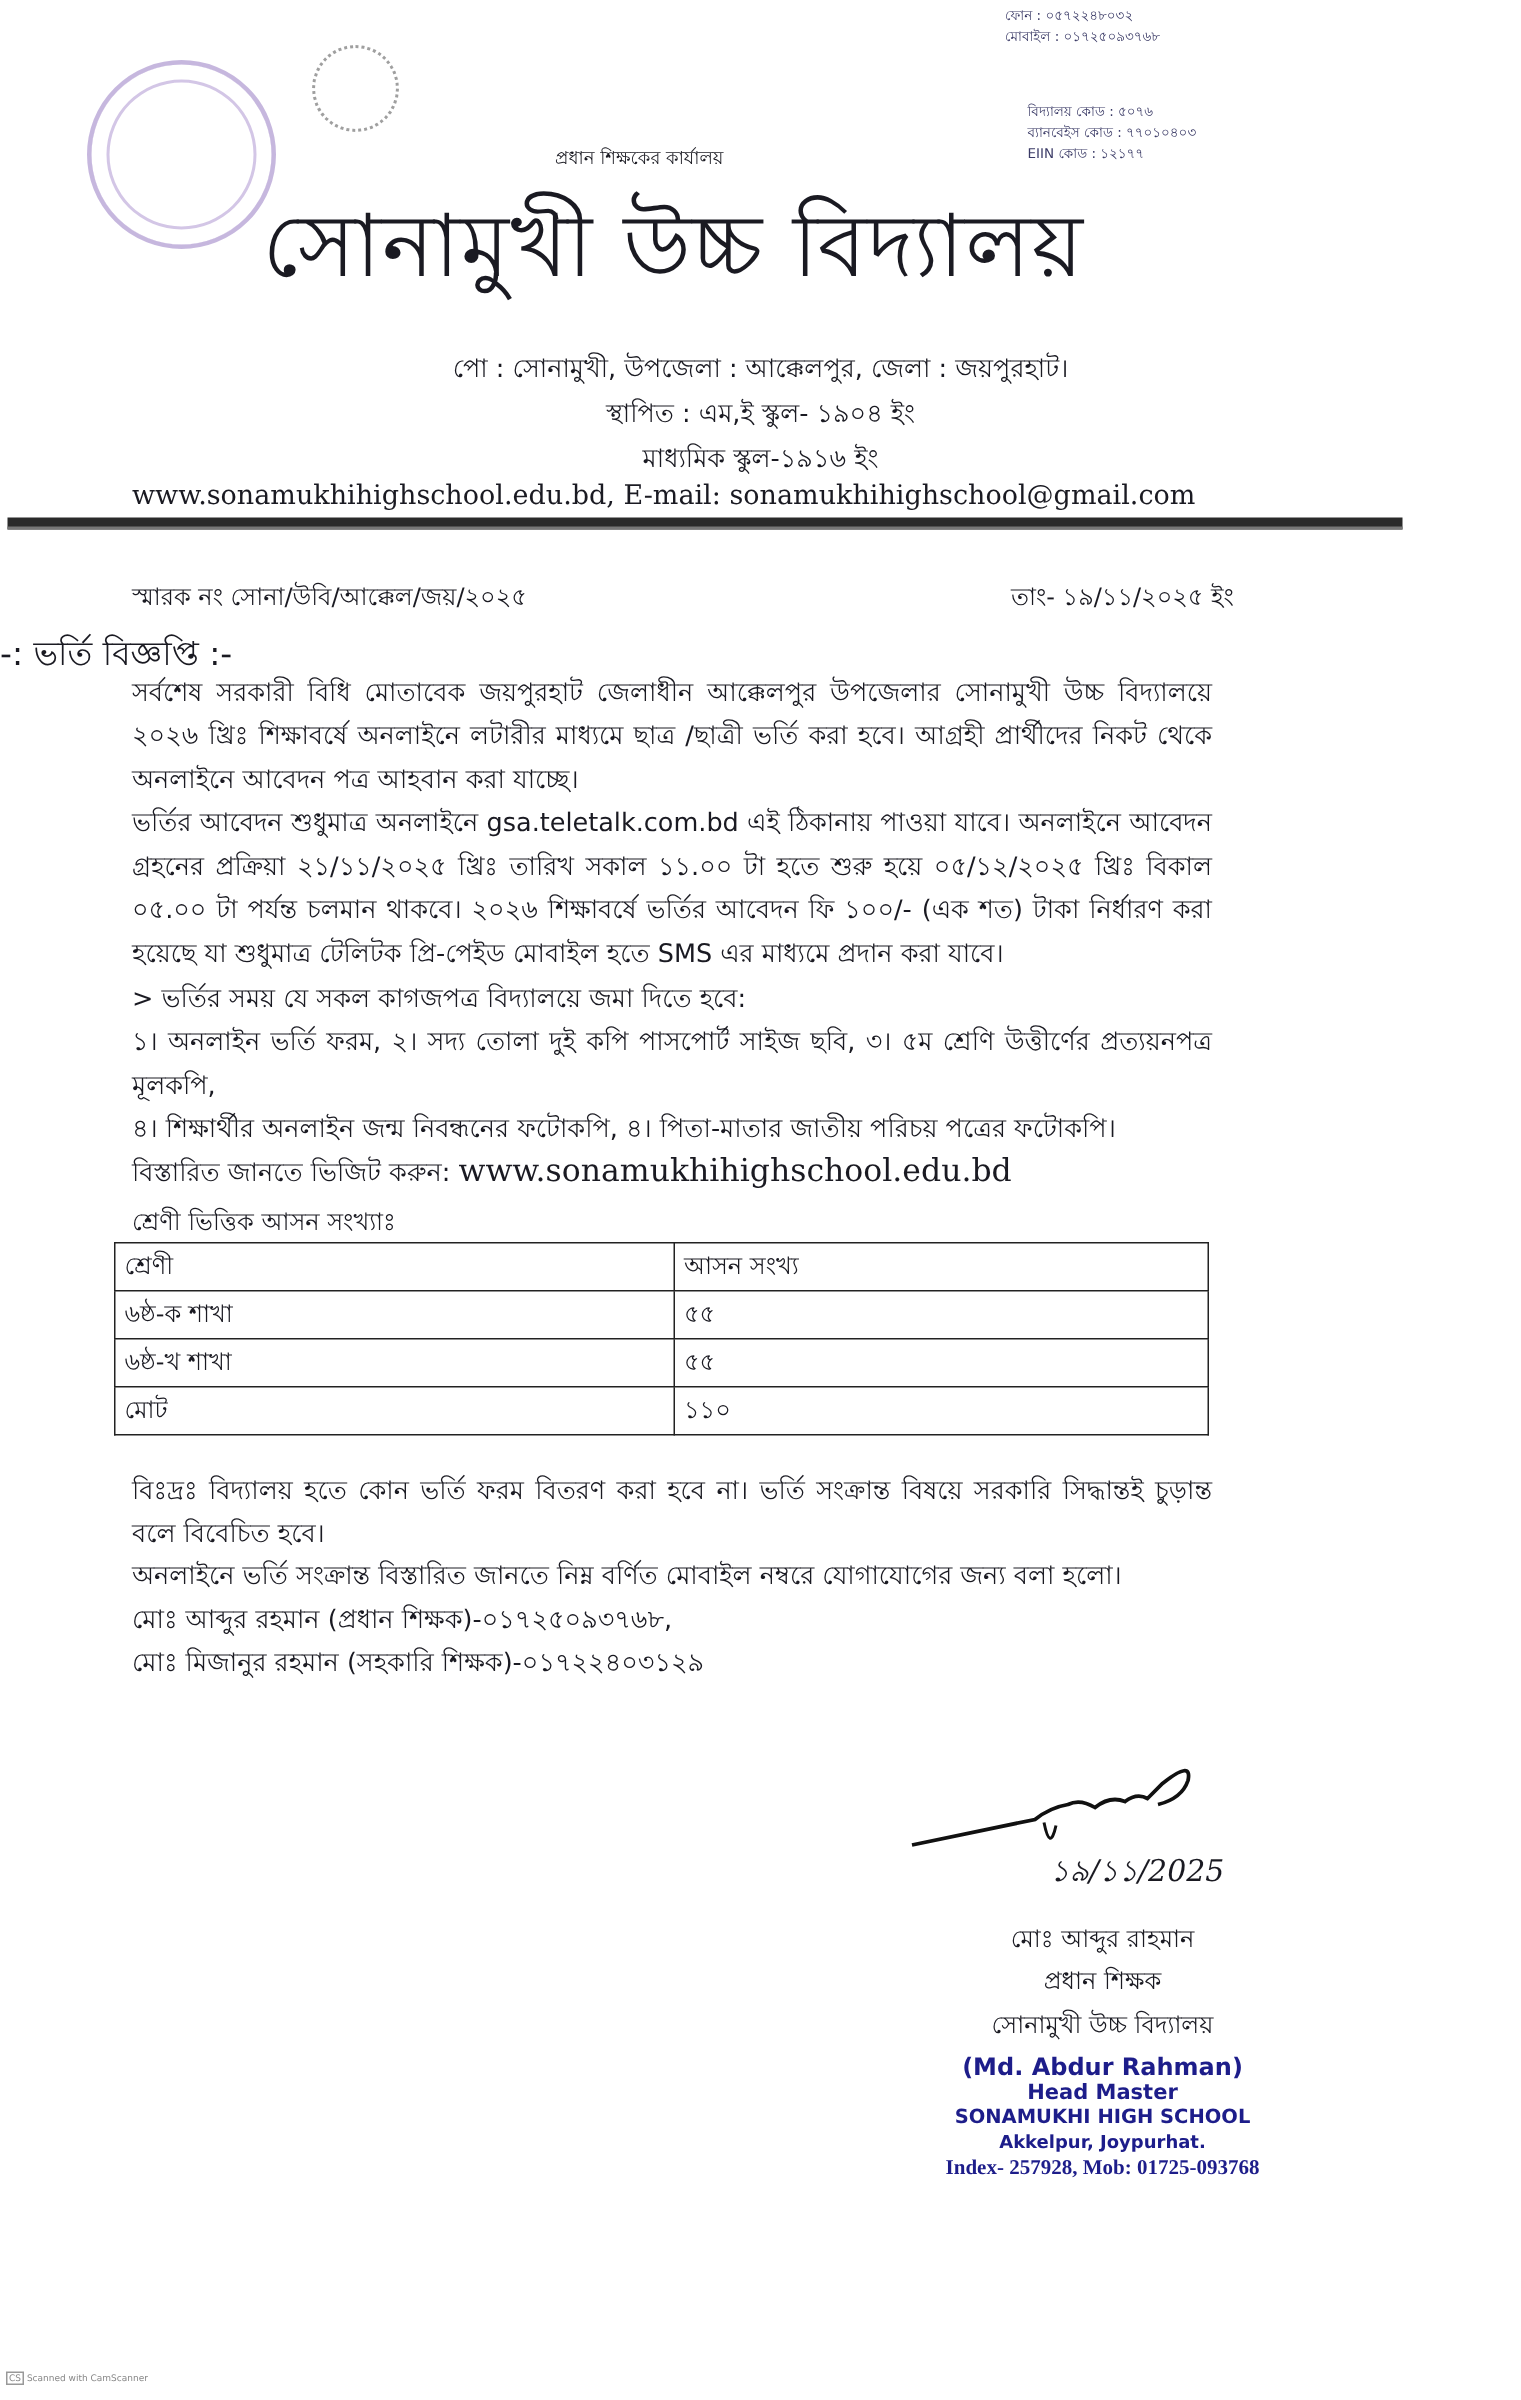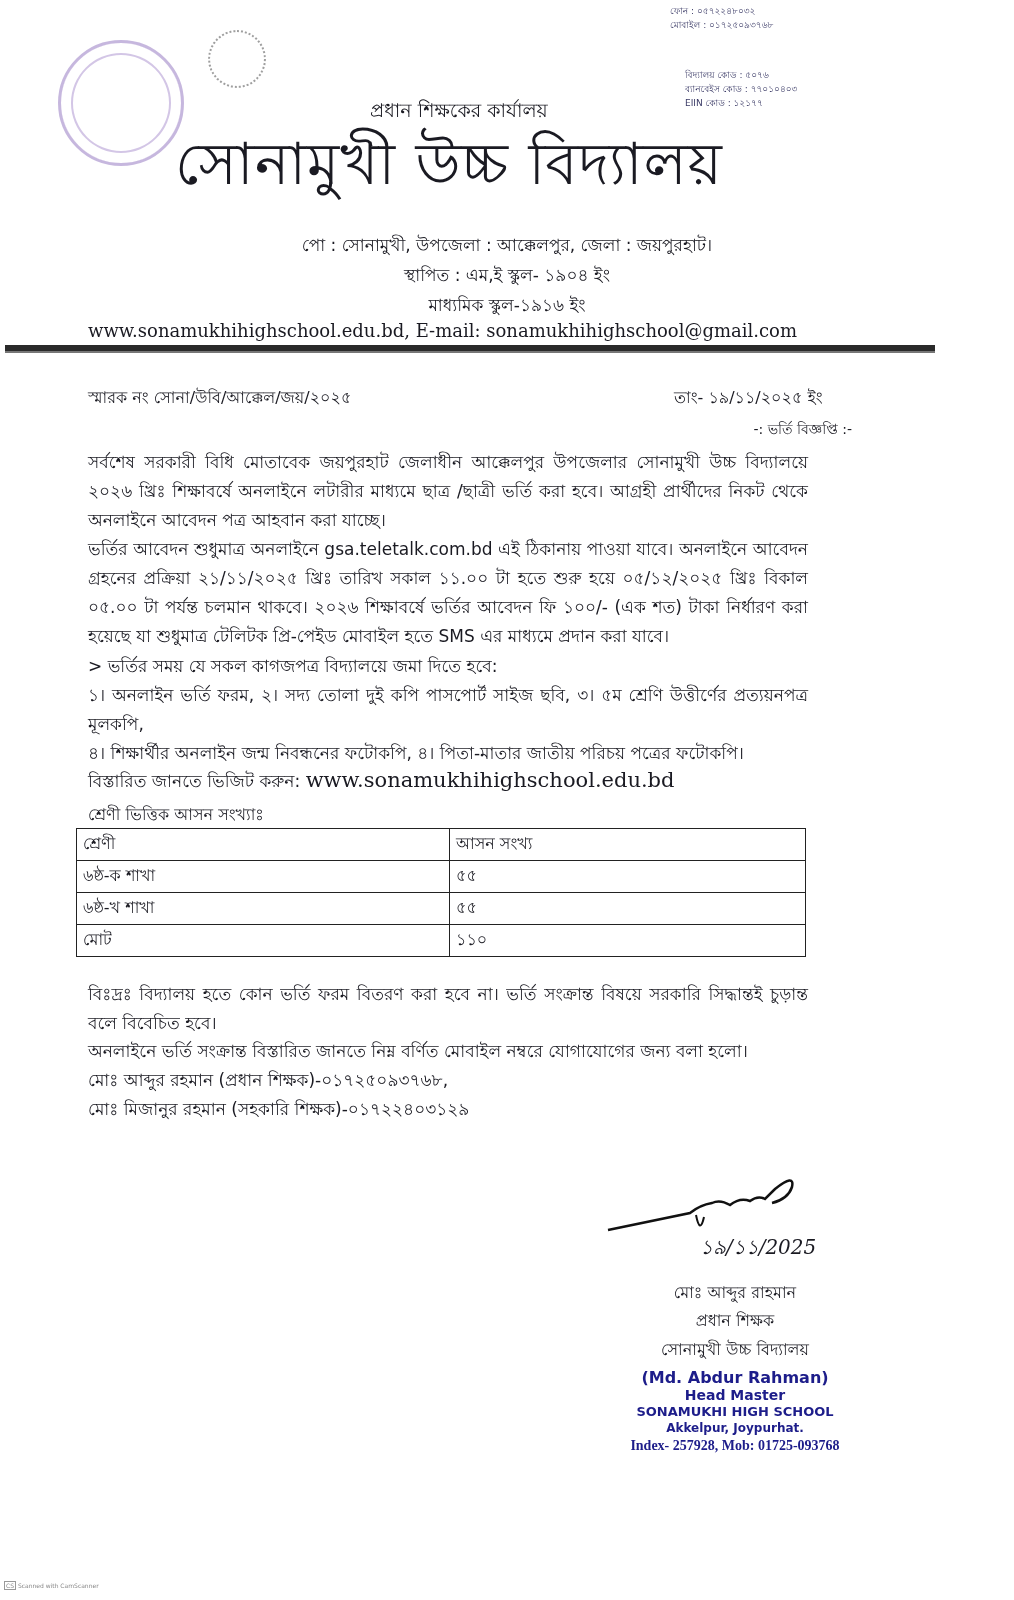--- a/index.html
+++ b/index.html
@@ -12,21 +12,21 @@
   .stamp-big {
     left: 58px; top: 40px; width: 120px; height: 120px; border-radius: 50%;
     border: 3px solid #b9a6d6; box-shadow: inset 0 0 0 10px #fff, inset 0 0 0 12px #c9b8e0;
     opacity: 0.8;
   }
   .stamp-small {
     left: 208px; top: 30px; width: 54px; height: 54px; border-radius: 50%;
     border: 2px dotted #777; opacity: 0.7;
   }
   .topright { font-size: 9px; color: #3a3a66; line-height: 14px; filter: blur(0.4px); }
-  .office { left: 370px; top: 96px; font-size: 19px; }
+  .office { left: 370px; top: 96px; font-size: 12px; }
   .school-title { left: 175px; top: 120px; font-size: 58px; font-family: "DejaVu Serif", serif; letter-spacing: 1px; }
   .center-line { left: 0; width: 1014px; text-align: center; font-size: 17px; }
   .web-line { left: 88px; top: 320px; font-size: 18px; font-family: "DejaVu Serif", serif; }
   .rule { left: 5px; top: 345px; width: 930px; height: 6px; background: #2a2a2a; border-bottom: 2px solid #777; }
   .body-text { left: 88px; width: 720px; font-size: 17px; line-height: 29px; text-align: justify; }
   table.seats {
     border-collapse: collapse; left: 76px; top: 828px; width: 730px; font-size: 16px;
   }
   table.seats td { border: 1.5px solid #222; padding: 2px 6px; height: 24px; }
   table.seats td:first-child { width: 360px; margin-left: 35px; }
@@ -55,21 +55,21 @@
 <div class="abs school-title">সোনামুখী উচ্চ বিদ্যালয়</div>
 
 <div class="abs center-line" style="top:232px;">পো : সোনামুখী, উপজেলা : আক্কেলপুর, জেলা : জয়পুরহাট।</div>
 <div class="abs center-line" style="top:262px;">স্থাপিত : এম,ই স্কুল- ১৯০৪ ইং</div>
 <div class="abs center-line" style="top:292px;">মাধ্যমিক স্কুল-১৯১৬ ইং</div>
 <div class="abs web-line">www.sonamukhihighschool.edu.bd, E-mail: sonamukhihighschool@gmail.com</div>
 <div class="abs rule"></div>
 
 <div class="abs" style="left:88px; top:385px; font-size:16px;">স্মারক নং সোনা/উবি/আক্কেল/জয়/২০২৫</div>
 <div class="abs" style="left:628px; top:385px; font-size:16px;margin-left:46px;">তাং- ১৯/১১/২০২৫ ইং</div>
-<div class="abs" style="left:0; width:852px; top:418px; text-align:right; font-size:14px;">-: ভর্তি বিজ্ঞপ্তি :-</div>
+<div class="abs" style="left:0; width:852px; top:418px; text-align:left; font-size:22px;">-: ভর্তি বিজ্ঞপ্তি :-</div>
 
 <div class="abs body-text" style="top:448px;">সর্বশেষ সরকারী বিধি মোতাবেক জয়পুরহাট জেলাধীন আক্কেলপুর উপজেলার সোনামুখী উচ্চ বিদ্যালয়ে ২০২৬ খ্রিঃ শিক্ষাবর্ষে অনলাইনে লটারীর মাধ্যমে ছাত্র /ছাত্রী ভর্তি করা হবে। আগ্রহী প্রার্থীদের নিকট থেকে অনলাইনে আবেদন পত্র আহবান করা যাচ্ছে।</div>
 <div class="abs body-text" style="top:535px;">ভর্তির আবেদন শুধুমাত্র অনলাইনে gsa.teletalk.com.bd এই ঠিকানায় পাওয়া যাবে। অনলাইনে আবেদন গ্রহনের প্রক্রিয়া ২১/১১/২০২৫ খ্রিঃ তারিখ সকাল ১১.০০ টা হতে শুরু হয়ে ০৫/১২/২০২৫ খ্রিঃ বিকাল ০৫.০০ টা পর্যন্ত চলমান থাকবে। ২০২৬ শিক্ষাবর্ষে ভর্তির আবেদন ফি ১০০/- (এক শত) টাকা নির্ধারণ করা হয়েছে যা শুধুমাত্র টেলিটক প্রি-পেইড মোবাইল হতে SMS এর মাধ্যমে প্রদান করা যাবে।</div>
 <div class="abs body-text" style="top:652px;">&gt; ভর্তির সময় যে সকল কাগজপত্র বিদ্যালয়ে জমা দিতে হবে:</div>
 <div class="abs body-text" style="top:681px;">১। অনলাইন ভর্তি ফরম, ২। সদ্য তোলা দুই কপি পাসপোর্ট সাইজ ছবি, ৩। ৫ম শ্রেণি উত্তীর্ণের প্রত্যয়নপত্র মূলকপি,</div>
 <div class="abs body-text" style="top:739px;">৪। শিক্ষার্থীর অনলাইন জন্ম নিবন্ধনের ফটোকপি, ৪। পিতা-মাতার জাতীয় পরিচয় পত্রের ফটোকপি।</div>
 <div class="abs" style="left:88px; top:768px; font-size:17px;">
   <span>বিস্তারিত জানতে ভিজিট করুন: </span><span style="font-family:'DejaVu Serif',serif; font-size:21px;">www.sonamukhihighschool.edu.bd</span>
 </div>
 <div class="abs" style="left:88px; top:802px; font-size:16px;">শ্রেণী ভিত্তিক আসন সংখ্যাঃ</div>

